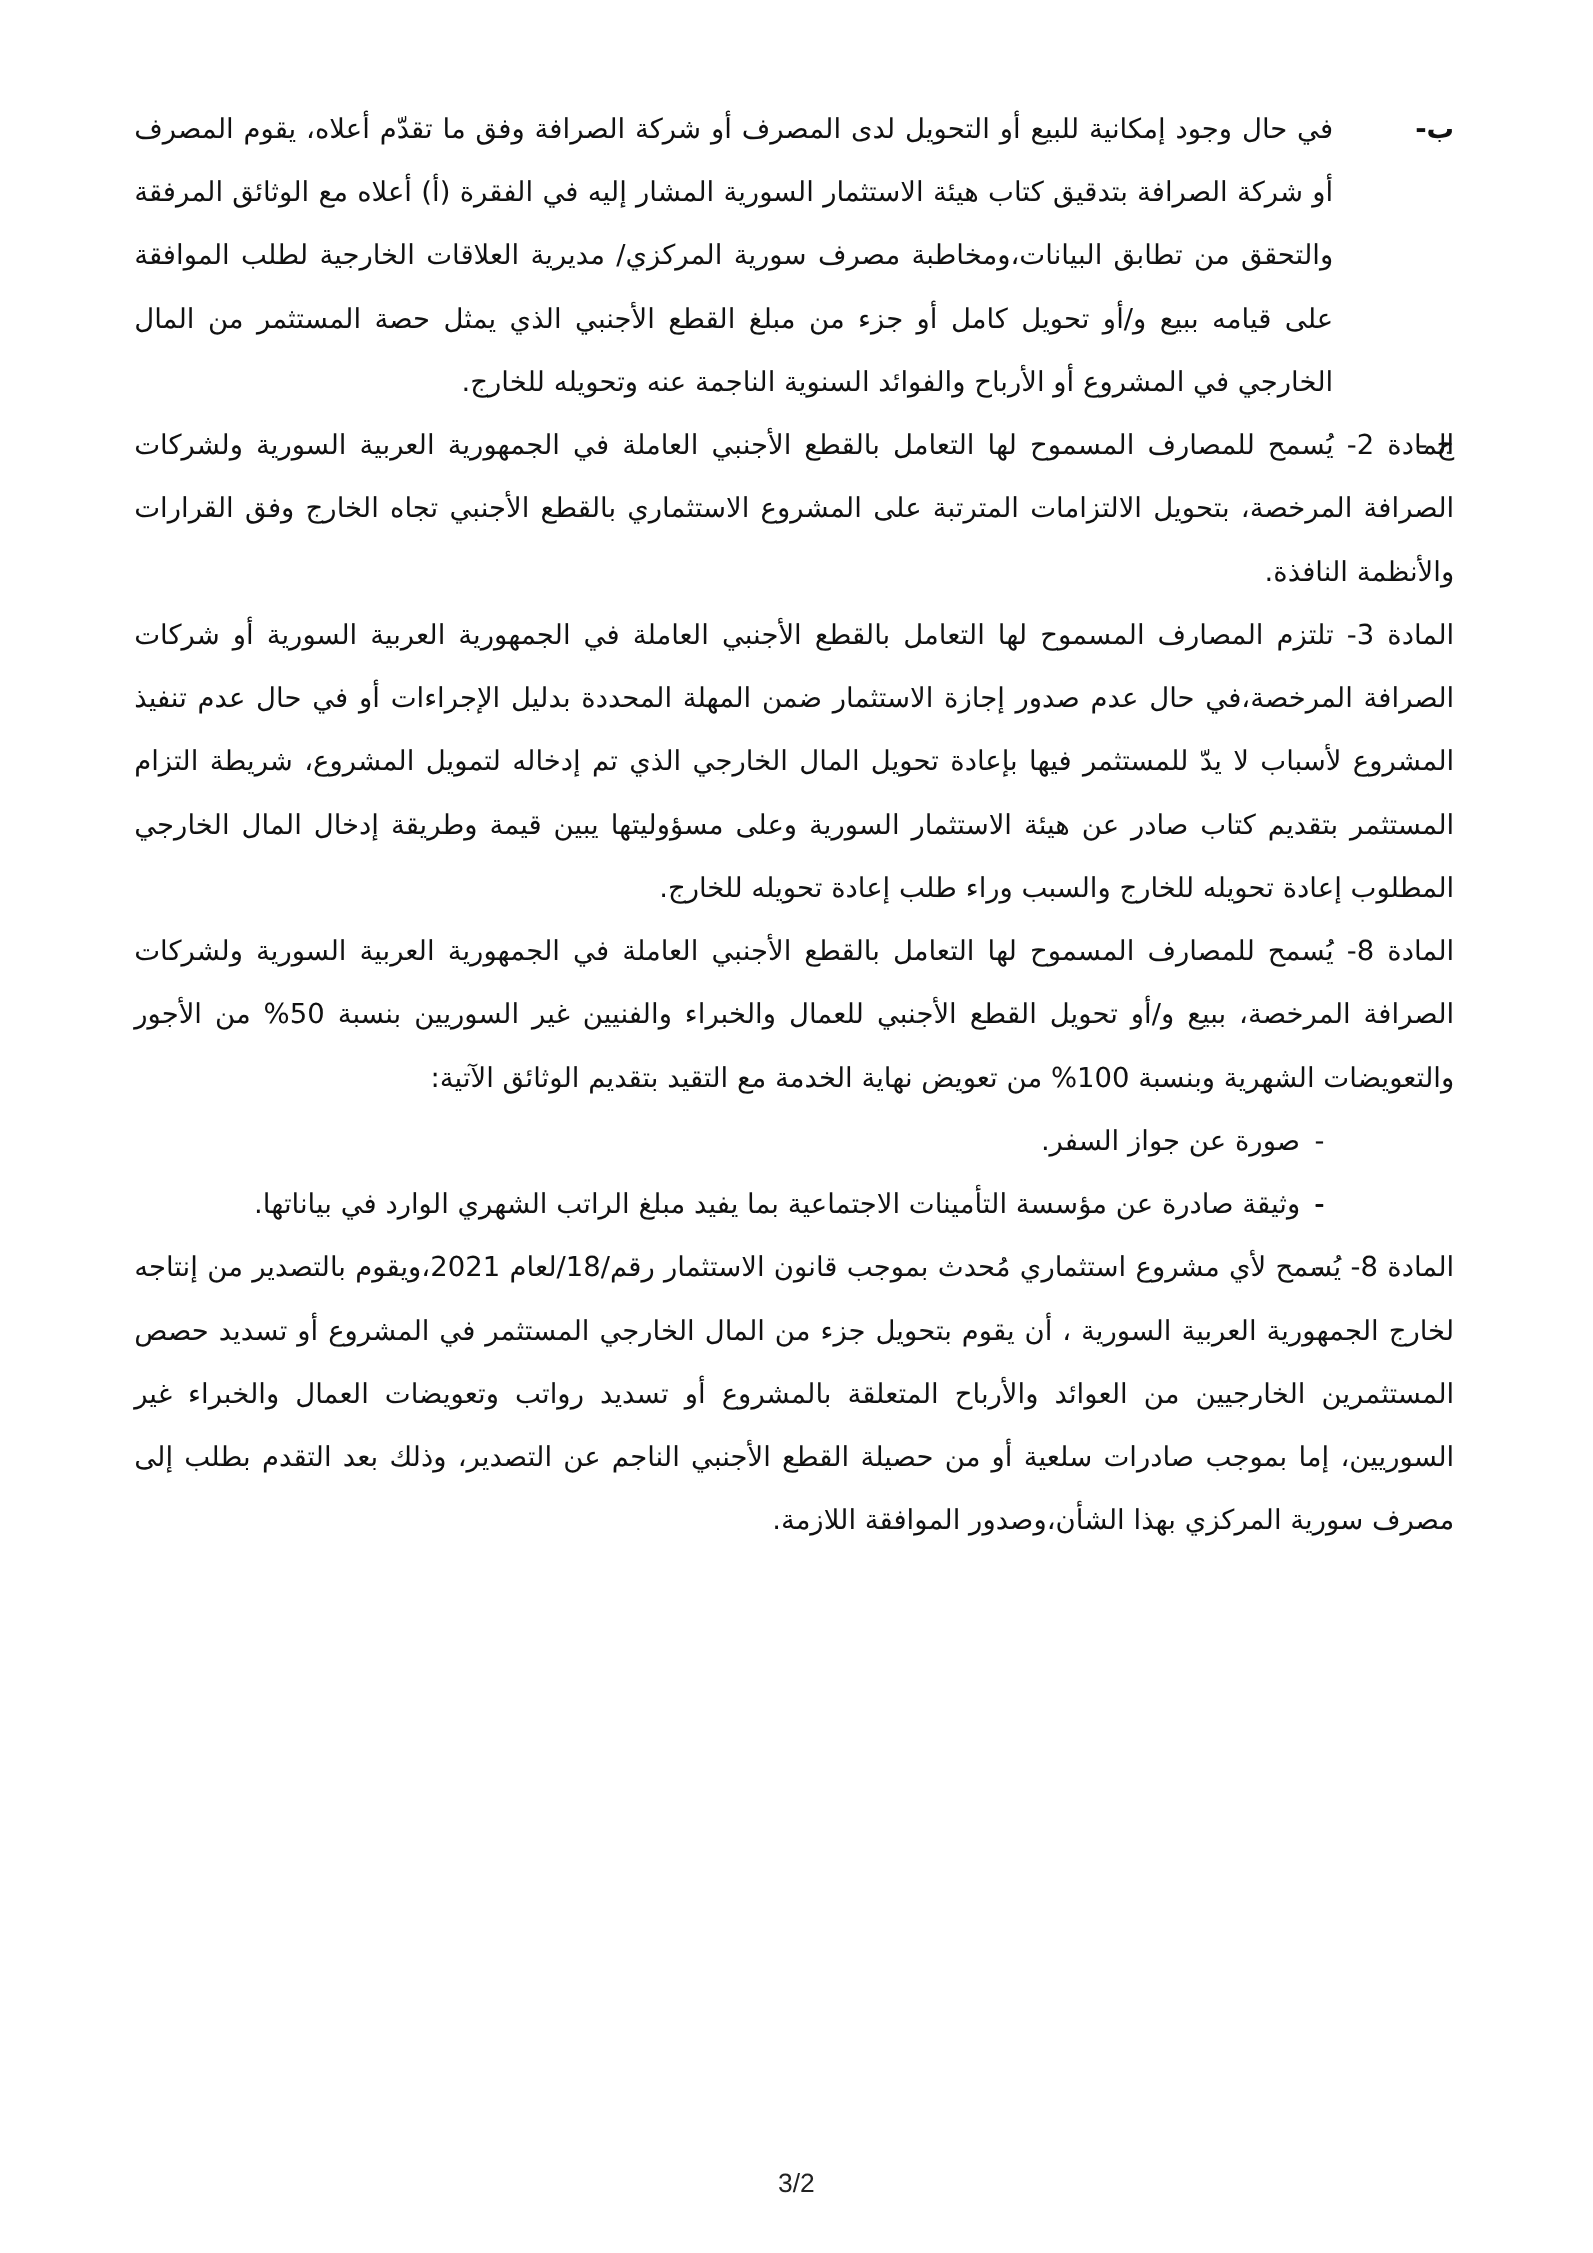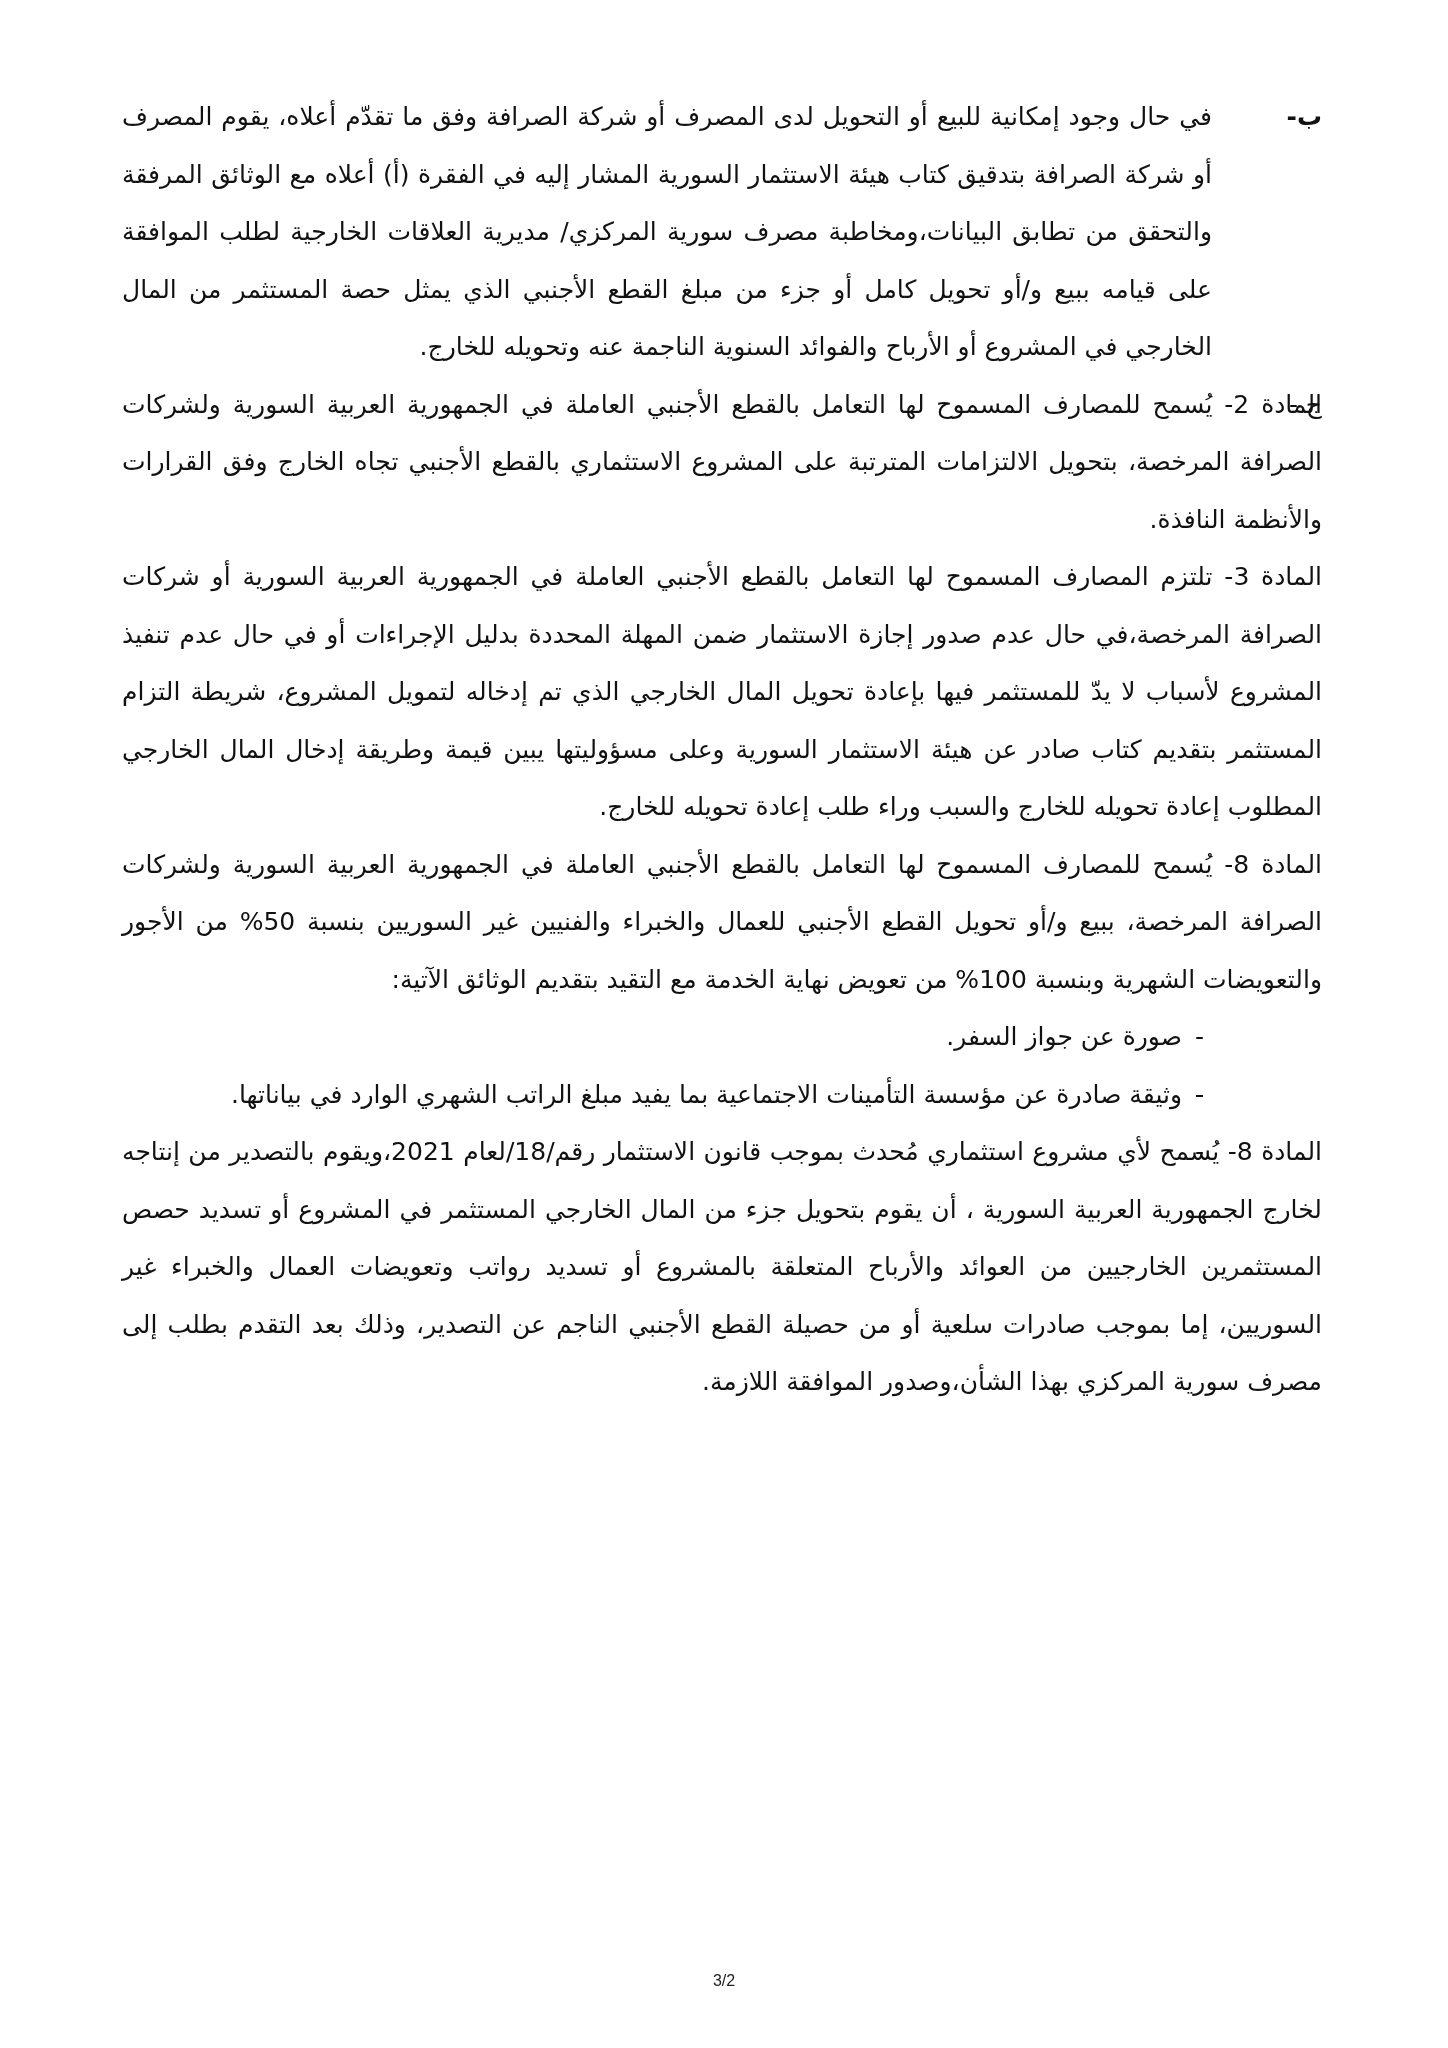--- a/index.html
+++ b/index.html
@@ -66,21 +66,21 @@
       right: 0;
       top: 0;
     }
     .page-number {
       position: absolute;
       left: 0;
       width: 1448px;
       top: 1972px;
       text-align: center;
       font-family: "Liberation Sans", sans-serif;
-      font-size: 16px;
+      font-size: 24px;
       color: #222222;
       direction: ltr;
     }
   </style>
 </head>
 <body>
 
 <div class="page">
 
   <p class="para sub sub-b">

